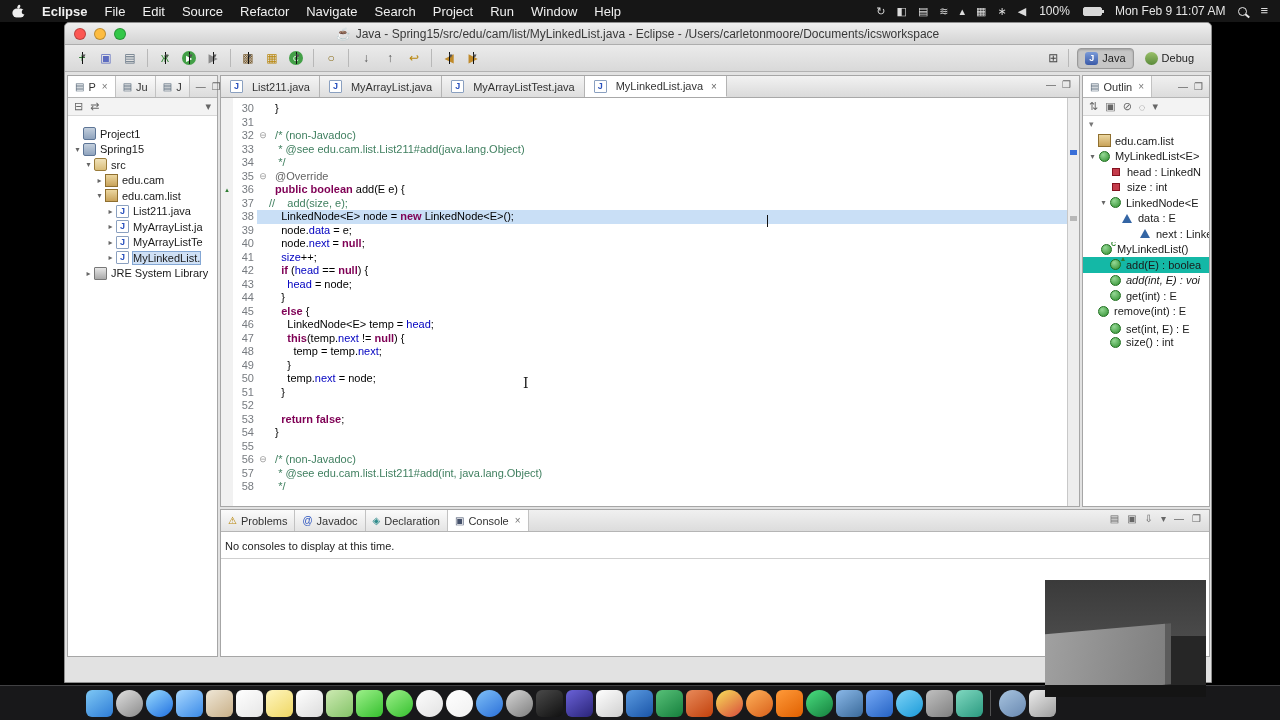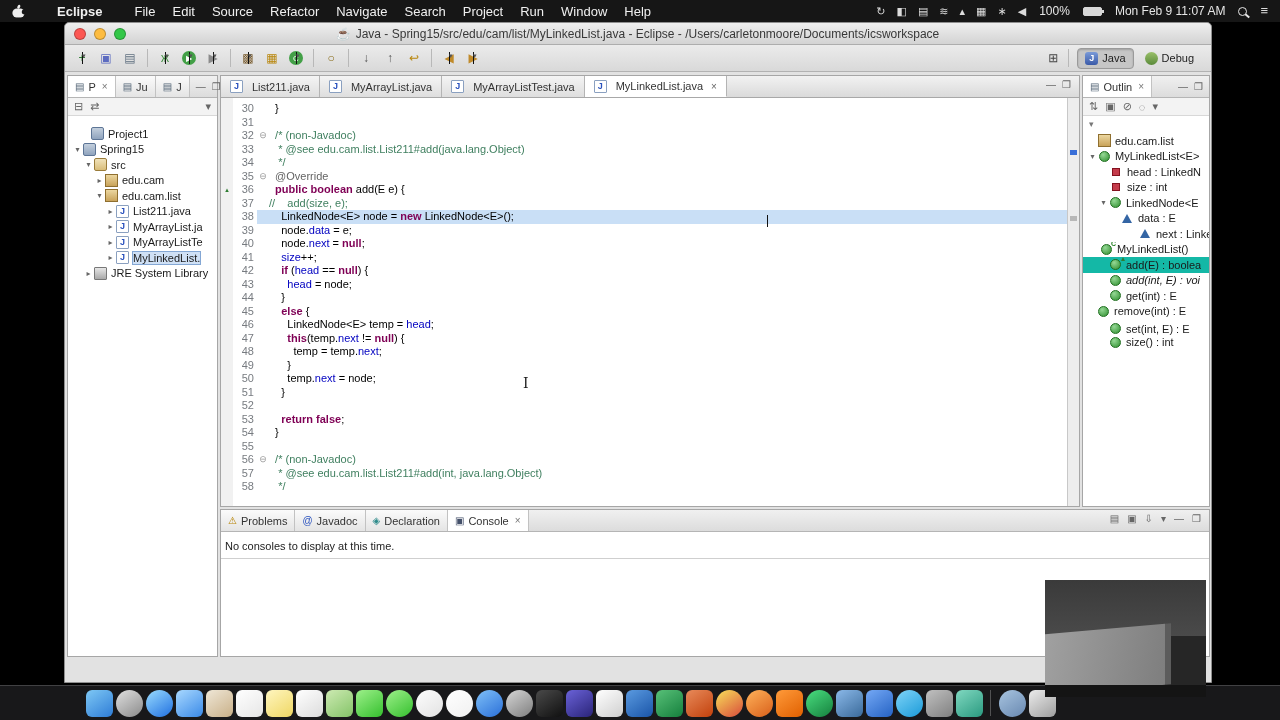--- a/index.html
+++ b/index.html
@@ -1,21 +1,21 @@
 <!DOCTYPE html>
 <html><head>
 <meta charset="utf-8">
 <style>
 *{margin:0;padding:0;box-sizing:border-box}
 html,body{width:1280px;height:720px}
 body{position:relative;background:#000;font-family:"Liberation Sans",sans-serif;overflow:hidden;-webkit-font-smoothing:antialiased}
 
 
 .menubar{position:absolute;left:0;top:0;right:0;height:22px;background:#161616;color:#f0f0f0;display:flex;align-items:center;padding:0 12px;font-size:13px;z-index:40}
-.mb-left{display:flex;align-items:center;gap:32px}
+.mb-left{display:flex;align-items:center;gap:17px}
 .mb-item{cursor:default;white-space:nowrap}
 .mb-app{font-weight:bold}
 .mb-right{margin-left:auto;display:flex;align-items:center;gap:13px;font-size:12px;color:#e6e6e6}
 .mb-ico{font-size:11px;color:#dcdcdc;line-height:22px}
 .batt{display:inline-block;width:19px;height:9px;border:1px solid #d8d8d8;border-radius:2px;position:relative;background:#d8d8d8;vertical-align:-1px}
 .batt:after{content:"";position:absolute;right:-3px;top:2px;width:2px;height:3px;background:#d8d8d8}
 .spot{display:inline-block;width:9px;height:9px;border:1.5px solid #e6e6e6;border-radius:50%;position:relative;vertical-align:-1px}
 .spot:after{content:"";position:absolute;width:5px;height:1.5px;background:#e6e6e6;right:-4px;bottom:-2px;transform:rotate(40deg)}
 
 
@@ -268,21 +268,21 @@
           <span>—</span>
           <span>❐</span>
         </div>
       </div>
     <div class="ptools">
       <span id="pe-tool-0">⊟</span>
       <span id="pe-tool-1">⇄</span>
       <span class="sp">▾</span>
     </div>
     <div class="tree" id="pe-tree" style="padding-top:10px">
-        <div class="trow" style="padding-left: 12px;">
+        <div class="trow" style="padding-left: 4px;">
           <span class="ex"></span>
           <span class="ic ic-prj"></span>
           <span class="lbl">Project1</span>
         </div>
         <div class="trow" style="padding-left: 4px;">
           <span class="ex">▾</span>
           <span class="ic ic-prj"></span>
           <span class="lbl">Spring15</span>
         </div>
         <div class="trow" style="padding-left: 15px;">

